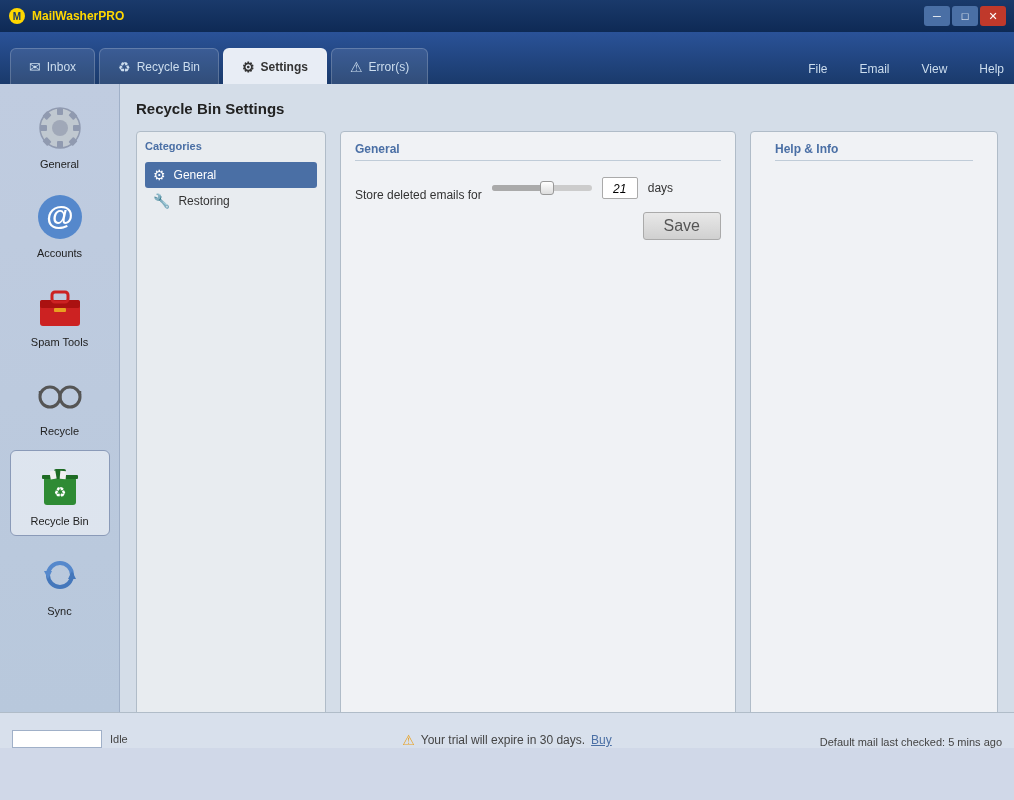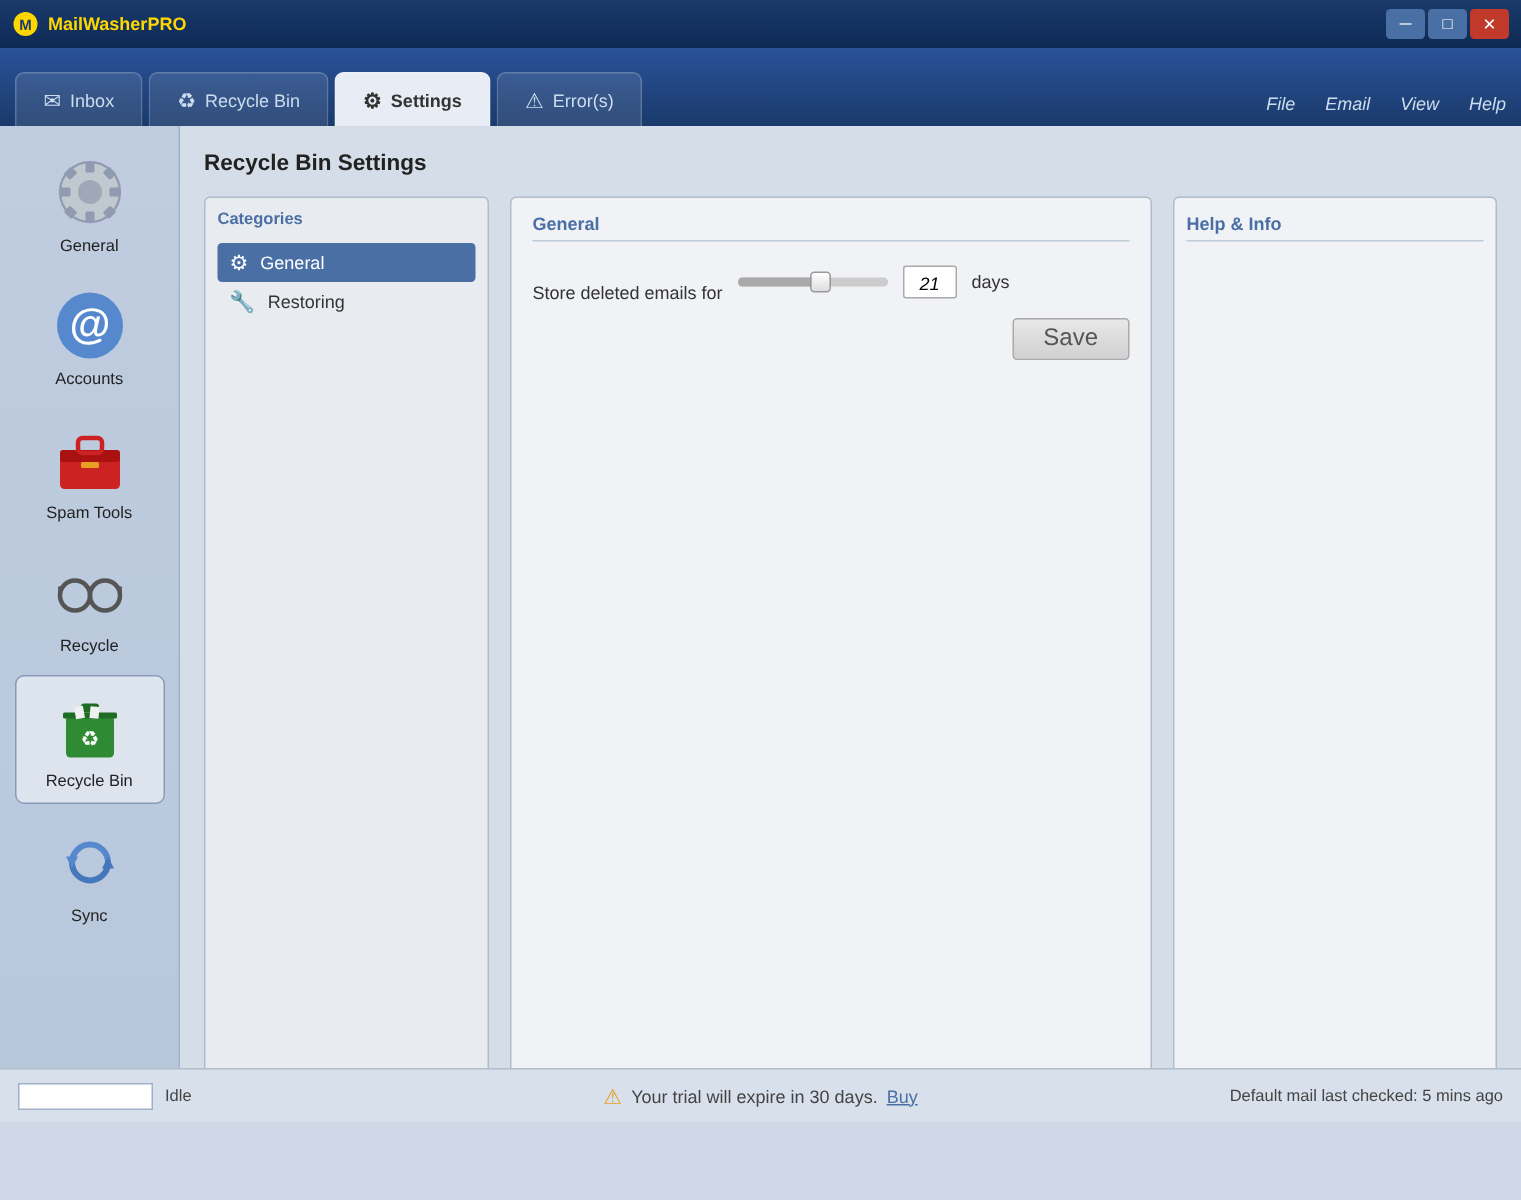--- a/index.html
+++ b/index.html
@@ -268,25 +268,25 @@
       border: 1px solid #aaa;
       border-radius: 3px;
       font-size: 16px;
       color: #555;
       cursor: pointer;
       float: right;
     }
 
     
     .help-panel {
-      width: 216px;
+      width: 248px;
       background: #f0f2f5;
       border: 1px solid #b0bcc8;
       border-radius: 4px;
-      padding: 10px 8px;
+      padding: 10px 24px;
     }
     .help-panel-header {
       font-size: 12px;
       font-weight: 600;
       color: #4a6fa5;
       margin-bottom: 10px;
       padding-bottom: 4px;
       border-bottom: 1px solid #c0ccd8;
     }
     .help-text {
@@ -294,21 +294,21 @@
       color: #444;
       line-height: 1.5;
     }
 
     
     .status-bar {
       height: 36px;
       background: #d8e0ec;
       border-top: 1px solid #b0bcc8;
       display: flex;
-      align-items: center;
+      align-items: flex-end;
       justify-content: center;
       padding: 0 12px;
       position: relative;
     }
     .trial-notice {
       display: flex;
       align-items: center;
       gap: 6px;
       font-size: 12px;
       color: #444;
@@ -375,21 +375,21 @@
   </div>
   <div class="nav-tab active">
     <span class="nav-tab-icon">⚙</span>
     <span>Settings</span>
   </div>
   <div class="nav-tab">
     <span class="nav-tab-icon">⚠</span>
     <span>Error(s)</span>
   </div>
 
-  <div style="margin-left:auto;display:flex;gap:20px;padding-bottom:8px;align-items:flex-end;font-style:italic;">
+  <div style="margin-left:auto;display:flex;gap:32px;padding-bottom:8px;align-items:flex-end;">
     <span class="menu-item">File</span>
     <span class="menu-item">Email</span>
     <span class="menu-item">View</span>
     <span class="menu-item">Help</span>
   </div>
 </div>
 
 <div class="main-content">
 
   <div class="sidebar">

